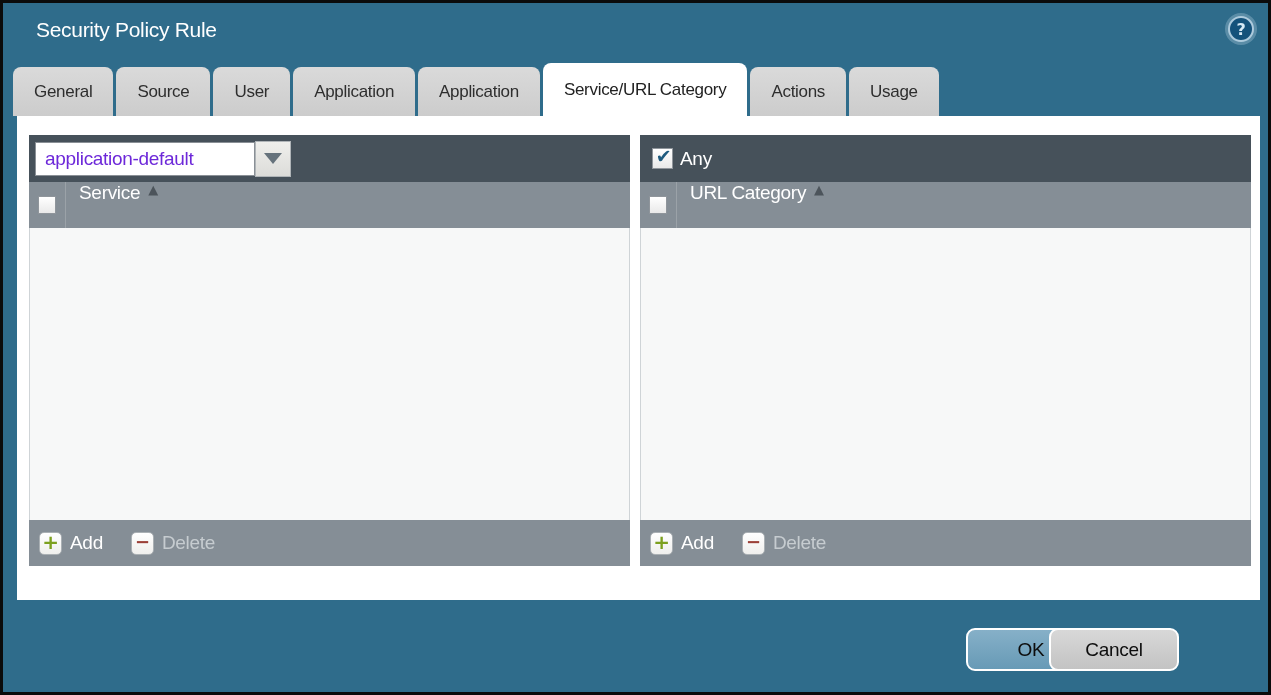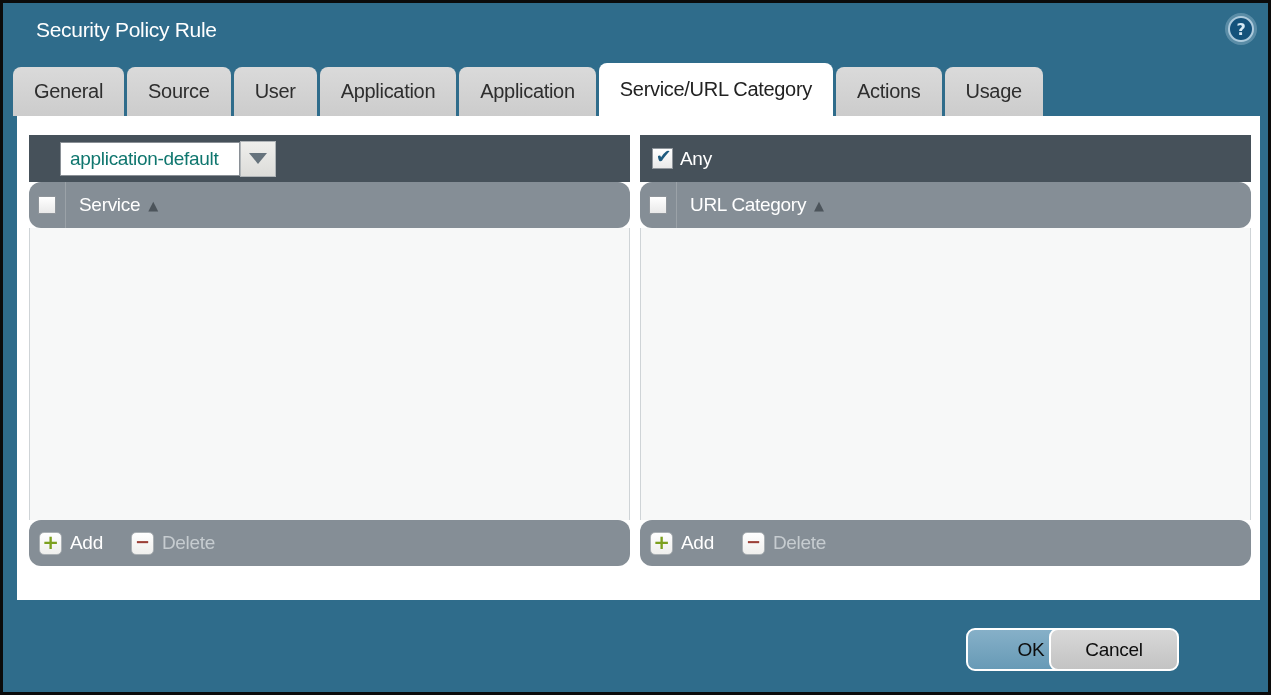--- a/index.html
+++ b/index.html
@@ -24,21 +24,21 @@
   }
   
   .tabs{
     position:absolute; left:10px; top:60px; height:53px;
     display:flex; align-items:flex-end; gap:3px;
   }
   .tab{
     height:49px; line-height:49px; padding:0 21px;
     background:linear-gradient(#dadada,#cccccc);
     border-radius:8px 8px 0 0;
-    color:#2e2e2e; font-size:20px; white-space:nowrap; cursor:pointer;
+    color:#2e2e2e; font-size:17px; white-space:nowrap; cursor:pointer;
   }
   .tab.active{
     height:53px; line-height:53px; background:#ffffff; color:#222;
   }
   
   .content{
     position:absolute; left:14px; top:113px; width:1243px; height:484px;
     background:#ffffff;
   }
   .panel{
@@ -46,31 +46,31 @@
     display:flex; flex-direction:column;
   }
   .panel-left{ left:12px; width:601px; }
   .panel-right{ left:623px; width:611px; }
   .ptoolbar{
     height:47px; background:#46515A; flex:0 0 47px;
     display:flex; align-items:center; padding:0 6px;
   }
   .pheader, .pfooter{
     height:46px; background:#858E96; flex:0 0 46px;
-    display:flex; align-items:center; color:#ffffff; font-size:19px;border-radius:12px;
+    display:flex; color:#ffffff; font-size:19px;
   }
   .pbody{
     flex:1 1 auto; background:#F7F8F8;
     border-left:1px solid #CFD4D7; border-right:1px solid #CFD4D7;
   }
   
   .combo-input{
-    width:180px; height:34px; border:1px solid #8a9096; background:#ffffff;
-    font-size:19px; padding:0 9px; color:#0f766e;
-    font-family:"Liberation Sans", sans-serif; letter-spacing:-0.3px; outline:none;margin-left:25px;
+    width:220px; height:34px; border:1px solid #8a9096; background:#ffffff;
+    font-size:19px; padding:0 9px; color:#6d28d9;
+    font-family:"Liberation Sans", sans-serif; letter-spacing:-0.3px; outline:none;
   }
   .combo-btn{
     width:36px; height:36px; background:linear-gradient(#efefec,#dcdcd9);
     border:1px solid #b0b5b8; display:flex; align-items:center; justify-content:center;
     cursor:pointer;
   }
   .tri-down{
     width:0; height:0;
     border-left:9px solid transparent; border-right:9px solid transparent;
     border-top:11px solid #66737C;

